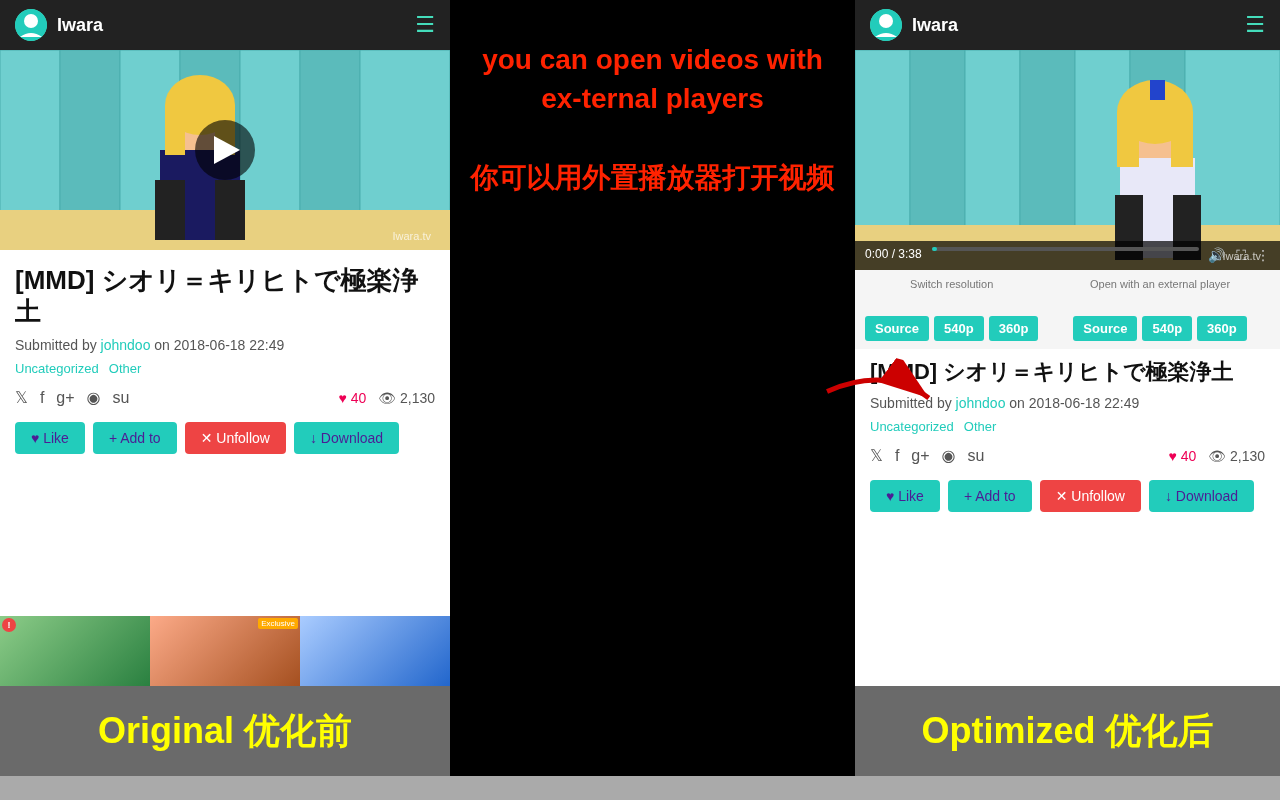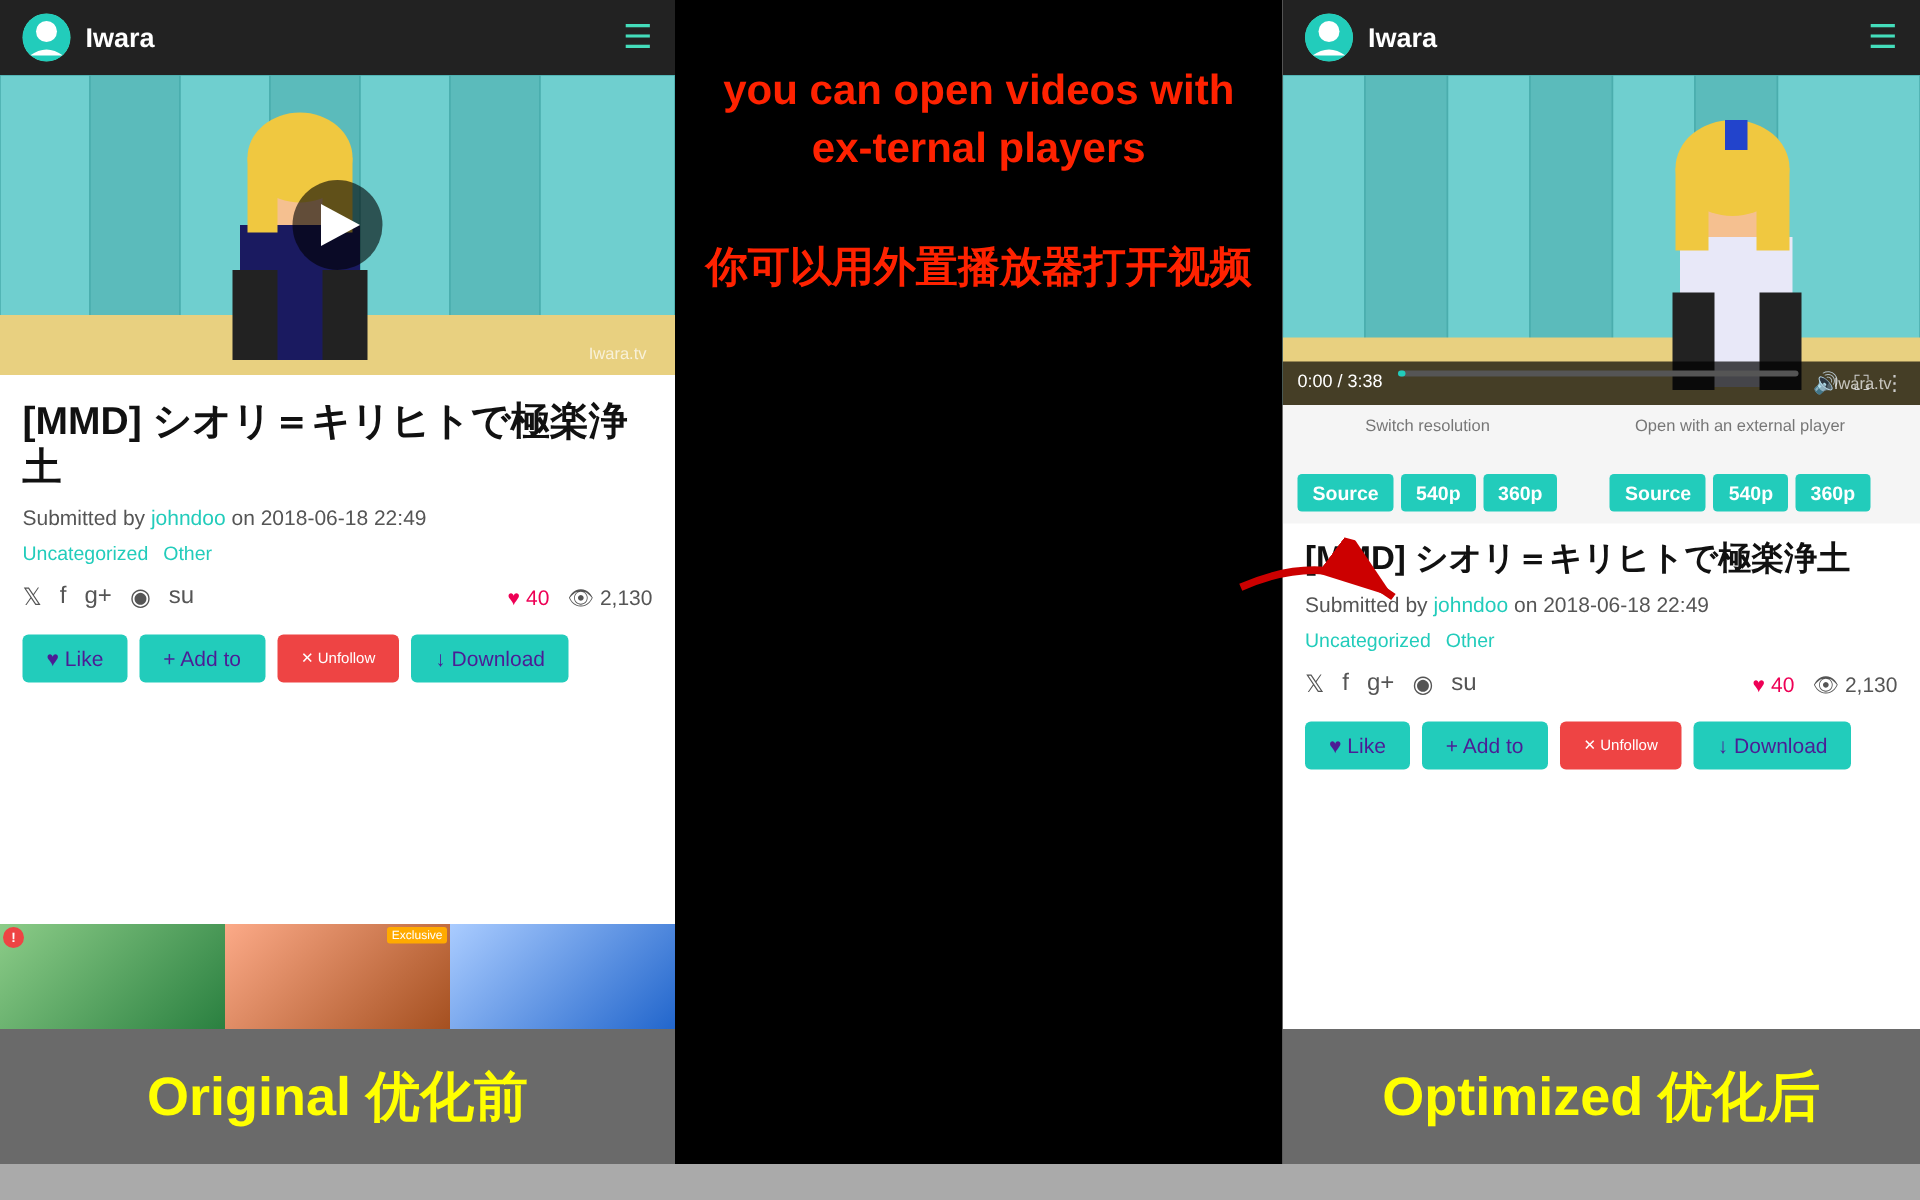--- a/index.html
+++ b/index.html
@@ -281,21 +281,21 @@
       align-items: center;
       gap: 5px;
     }
 
     .btn-red {
       background: #e44;
       color: #fff;
       border: none;
       border-radius: 4px;
       padding: 8px 16px;
-      font-size: 10px;
+      font-size: 14px;
       cursor: pointer;
       display: flex;
       align-items: center;
       gap: 5px;
     }
 
     
     .bottom-label {
       position: absolute;
       bottom: 0;

